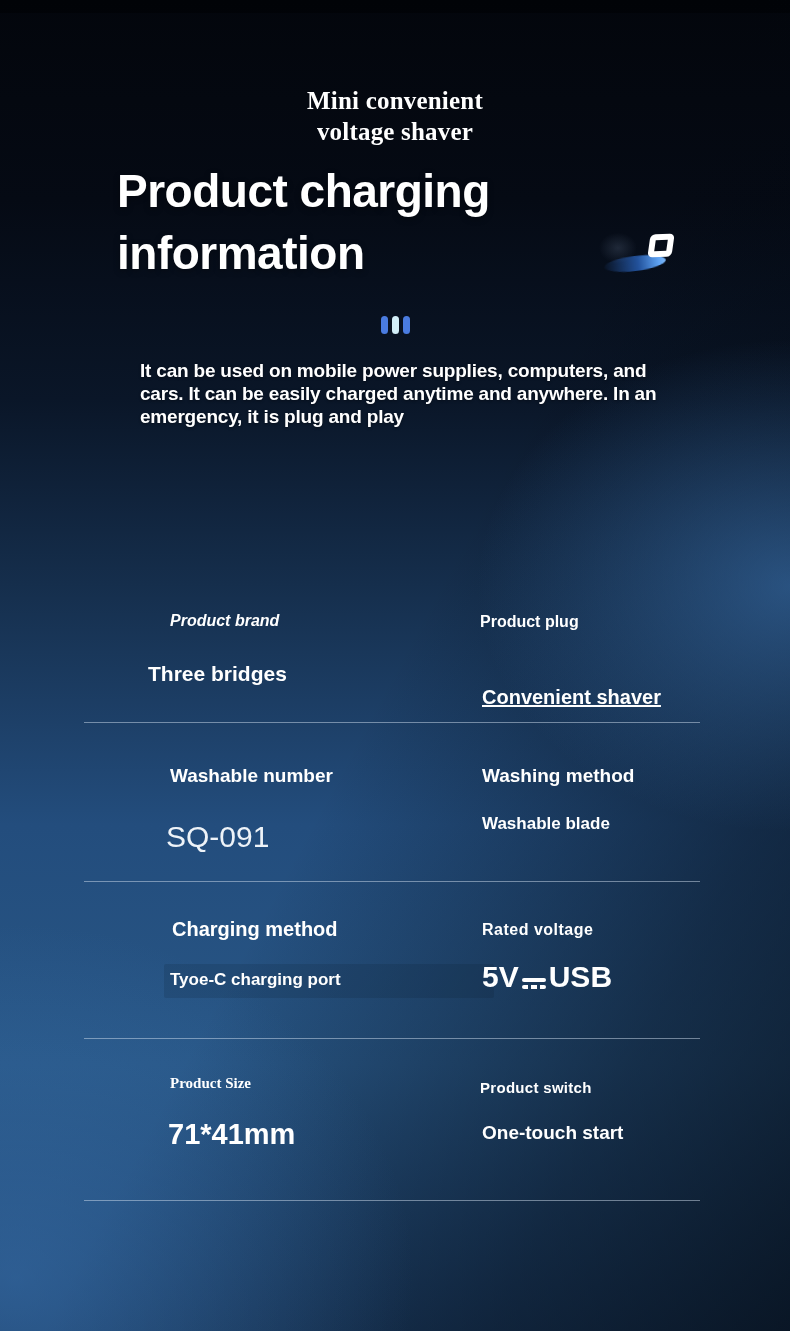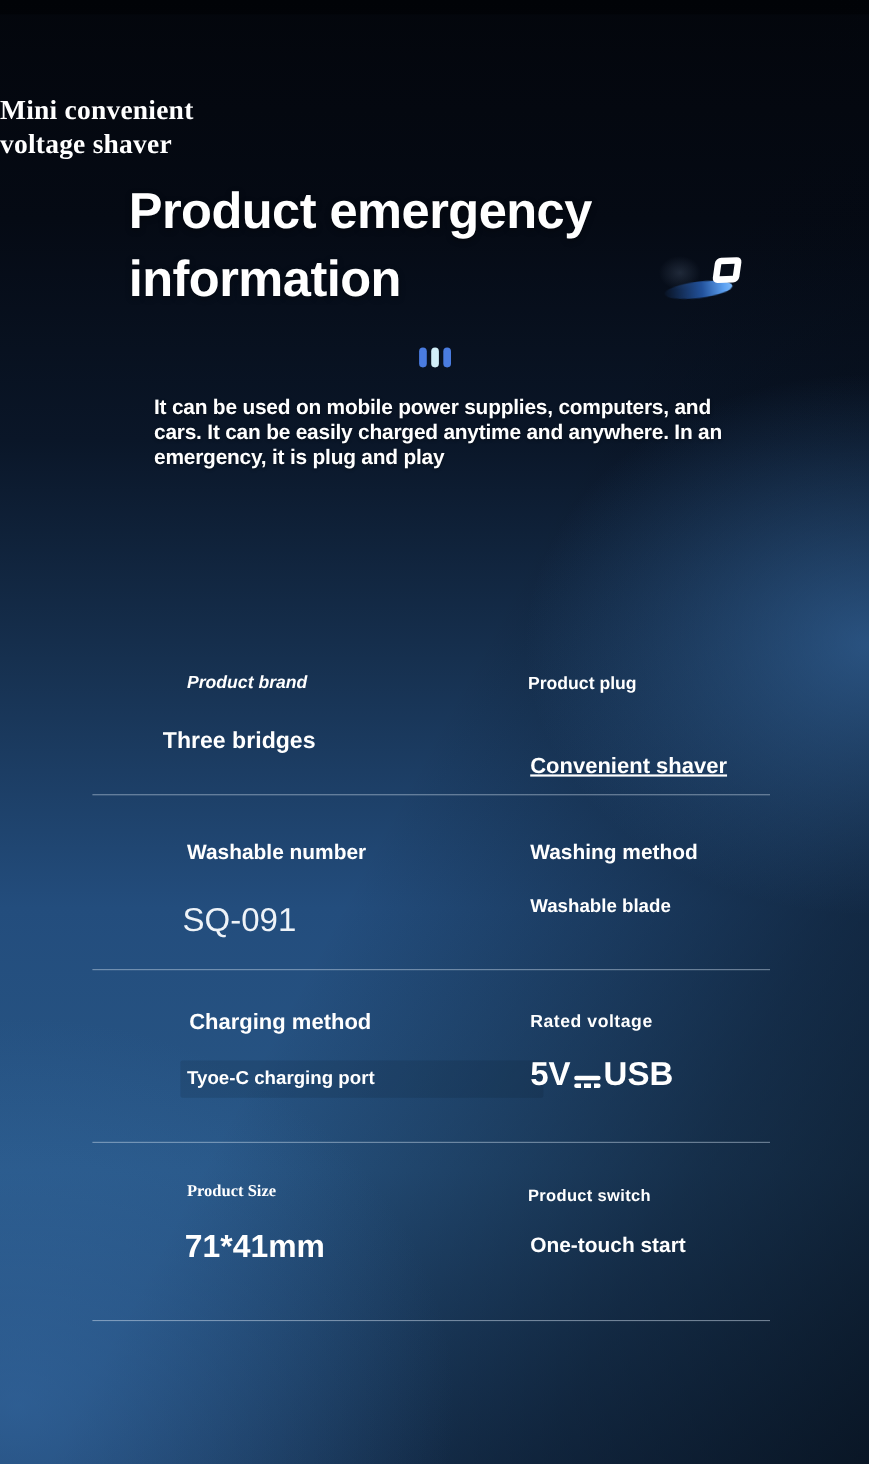--- a/index.html
+++ b/index.html
@@ -14,21 +14,21 @@
     background-image:
       radial-gradient(ellipse 60% 28% at 100% 44%, rgba(64,124,190,0.55) 0%, rgba(64,124,190,0) 66%),
       radial-gradient(ellipse 72% 38% at 2% 96%, rgba(60,118,182,0.50) 0%, rgba(60,118,182,0) 70%),
       linear-gradient(118deg, rgba(0,0,0,0) 50%, rgba(3,8,16,0.50) 80%, rgba(2,6,12,0.72) 100%),
       linear-gradient(180deg, #03060c 0%, #050a14 15%, #0a1628 30%, #16304f 45%, #234d7d 62%, #285685 80%, #1d4068 100%);
   }
   .topstrip{position:absolute;left:0;top:0;width:100%;height:13px;background:rgba(0,0,0,0.35);}
   
   .subtitle{
     position:absolute;left:0;top:85px;width:100%;
-    text-align:left;
+    text-align:center;
     font-family:"Liberation Serif", serif;
     font-weight:700;font-size:25px;line-height:31px;
     letter-spacing:0.2px;
   }
   
   .title{
     position:absolute;left:117px;top:160px;width:560px;
     font-weight:700;font-size:46px;line-height:62px;
     letter-spacing:-0.5px;
     text-shadow:0 2px 6px rgba(0,0,0,0.35);
@@ -100,21 +100,21 @@
 
 <div class="canvas">
   <div class="topstrip"></div>
 
   <div class="subtitle">
     <div>Mini convenient</div>
     <div>voltage shaver</div>
   </div>
 
   <h1 class="title" style="margin:0;">
-    <div>Product emergency</div>
+    <div>Product charging</div>
     <div>information</div>
   </h1>
 
   <div class="icon-blob"></div>
   <div class="icon-swoosh"></div>
   <div class="icon-square"></div>
 
   <div class="bars">
     <span class="bar b0"></span>
     <span class="bar b1"></span>

